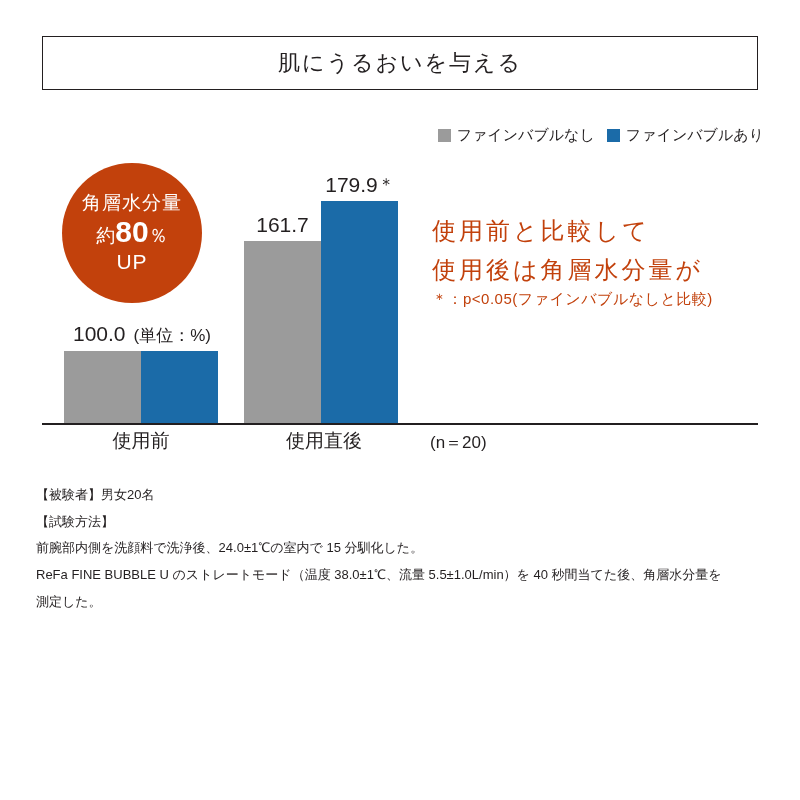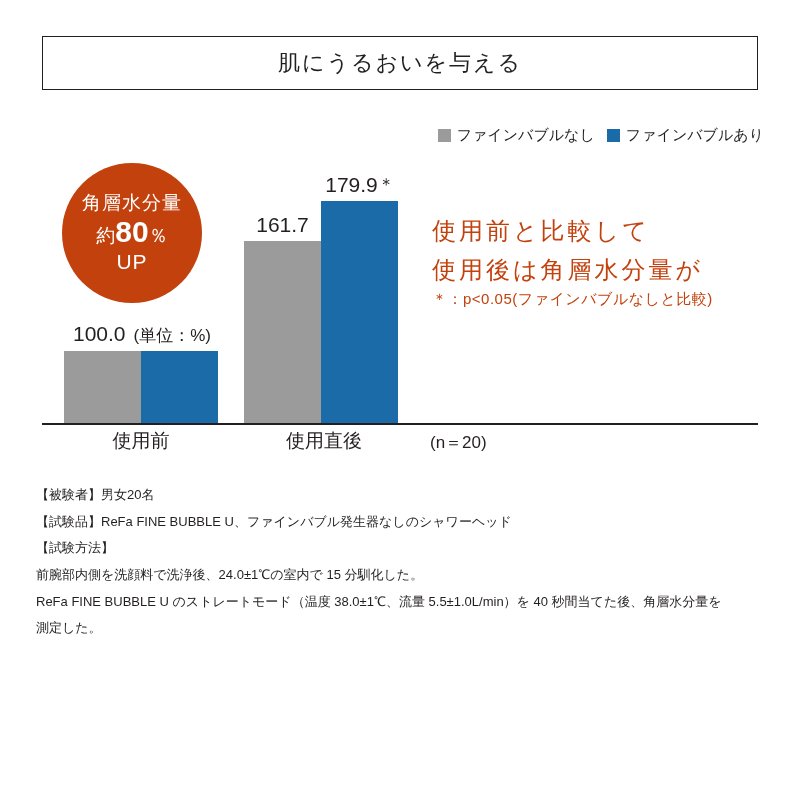--- a/index.html
+++ b/index.html
@@ -230,20 +230,19 @@
   </div>
 
   <div class="right-text">
     <div class="rt-line">使用前と比較して</div>
     <div class="rt-line">使用後は角層水分量が</div>
     <div class="rt-note">＊：p&lt;0.05(ファインバブルなしと比較)</div>
   </div>
 
   <div class="footnotes">
     <div class="fn-line">【被験者】男女20名</div>
-    <div class="fn-line">【試験品】ReFa FINE BUBBLE U、ファインバブル発生器なしのシャワーヘッド</div>
     <div class="fn-line">【試験方法】</div>
     <div class="fn-line">前腕部内側を洗顔料で洗浄後、24.0±1℃の室内で 15 分馴化した。</div>
     <div class="fn-line">ReFa FINE BUBBLE U のストレートモード（温度 38.0±1℃、流量 5.5±1.0L/min）を 40 秒間当てた後、角層水分量を</div>
     <div class="fn-line">測定した。</div>
   </div>
 
 </div>
 
 </body></html>

